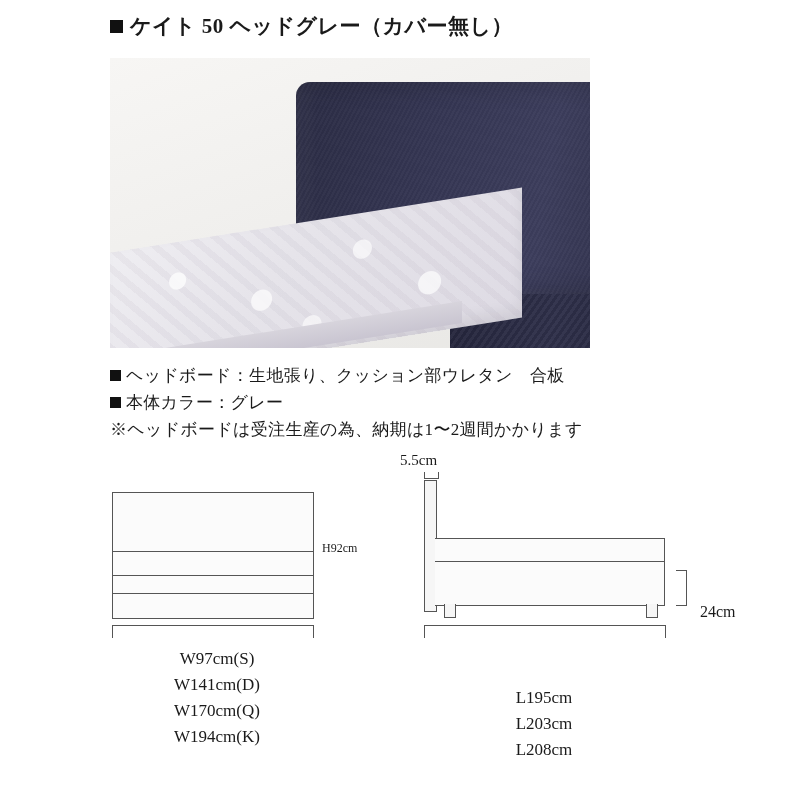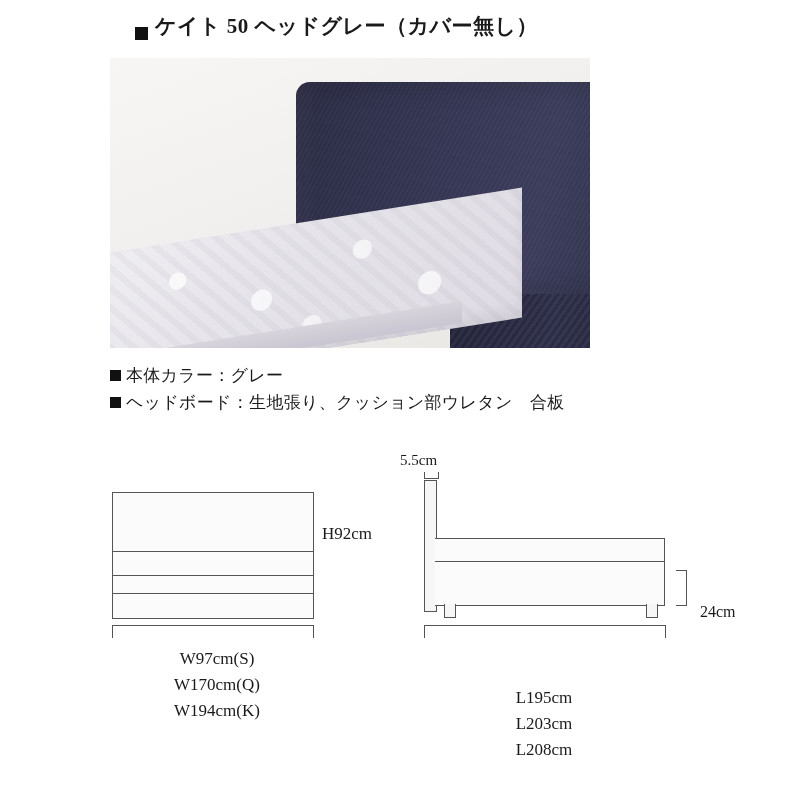--- a/index.html
+++ b/index.html
@@ -15,23 +15,22 @@
     color: #1a1a1a;
     overflow: hidden;
   }
 
   
   .title-row {
     position: absolute;
     left: 110px;
     top: 12px;
     display: flex;
-    align-items: flex-end;
+    align-items: center;
     white-space: nowrap;
-    margin-left: 25px;
   }
   .sq-marker {
     width: 13px;
     height: 13px;
     background: #111;
     display: inline-block;
     margin-right: 7px;
     flex: 0 0 auto;
   }
   .title-text {
@@ -251,21 +250,21 @@
   .dim-55 { left: 400px; top: 2px; font-size: 15px; }
   .bracket-55 {
     position: absolute;
     left: 424px;
     top: 22px;
     width: 13px;
     height: 6px;
     border: 1px solid #555;
     border-top: none;
   }
-  .dim-h92 { left: 322px; top: 74px; font-size: 17px; }
+  .dim-h92 { left: 322px; top: 91px; font-size: 12px; }
   .dim-24 { left: 700px; top: 137px; font-size: 16px; margin-top: 16px; }
   .bracket-24 {
     position: absolute;
     left: 676px;
     top: 120px;
     width: 10px;
     height: 34px;
     border: 1px solid #555;
     border-left: none;
   }
@@ -324,26 +323,27 @@
   <div class="wallshadow"></div>
   <div class="headboard"></div>
   <div class="bedbase"></div>
   <div class="mattress"></div>
   <div class="mattress-edge"></div>
 </div>
 
 <div class="specs">
   <div class="spec-line">
     <span class="sq-marker"></span>
-    <span>本体カラー：グレー</span>
+    <span>ヘッドボード：生地張り、クッション部ウレタン　合板</span>
   </div>
   <div class="spec-line">
     <span class="sq-marker"></span>
-    <span>ヘッドボード：生地張り、クッション部ウレタン　合板</span>
-  </div>
+    <span>本体カラー：グレー</span>
+  </div>
+  <div class="note-line">※ヘッドボードは受注生産の為、納期は1〜2週間かかります</div>
 </div>
 
 <div class="diagram">
 
   <div class="front-view">
     <div class="front-line-a"></div>
     <div class="front-line-b"></div>
     <div class="front-line-c"></div>
   </div>
   <div class="bracket-w"></div>
@@ -361,20 +361,21 @@
   </div>
 
   <div class="dim-label dim-h92">H92cm</div>
   <div class="bracket-24"></div>
   <div class="dim-label dim-24">24cm</div>
 
   <div class="bracket-l"></div>
 
   <div class="w-list">
     <div class="list-item">W97cm(S)</div>
+    <div class="list-item">W141cm(D)</div>
     <div class="list-item">W170cm(Q)</div>
     <div class="list-item">W194cm(K)</div>
   </div>
 
   <div class="l-list">
     <div class="list-item">L195cm</div>
     <div class="list-item">L203cm</div>
     <div class="list-item">L208cm</div>
   </div>
 </div>

